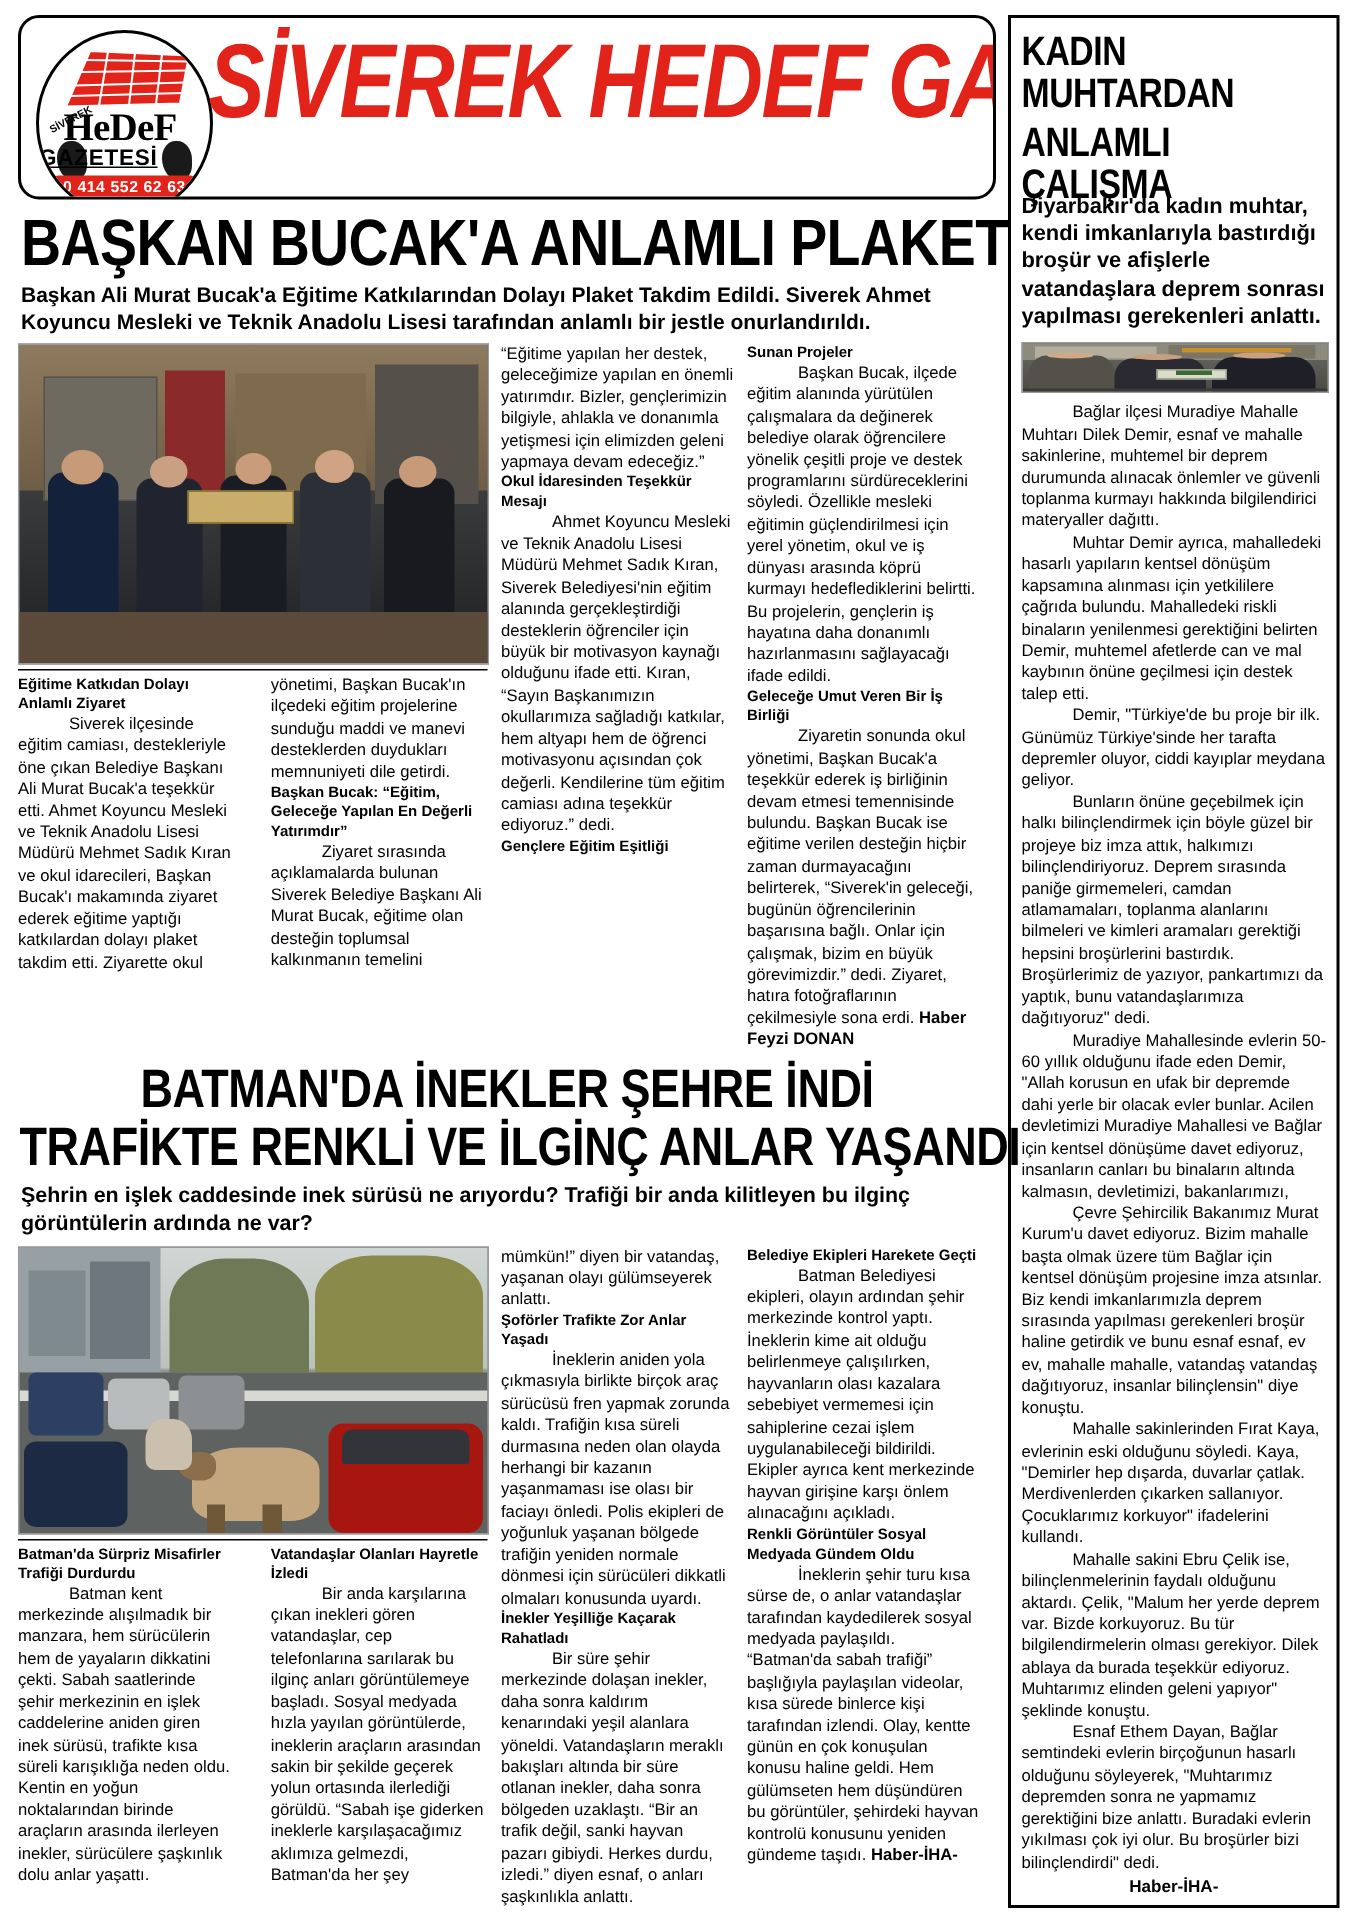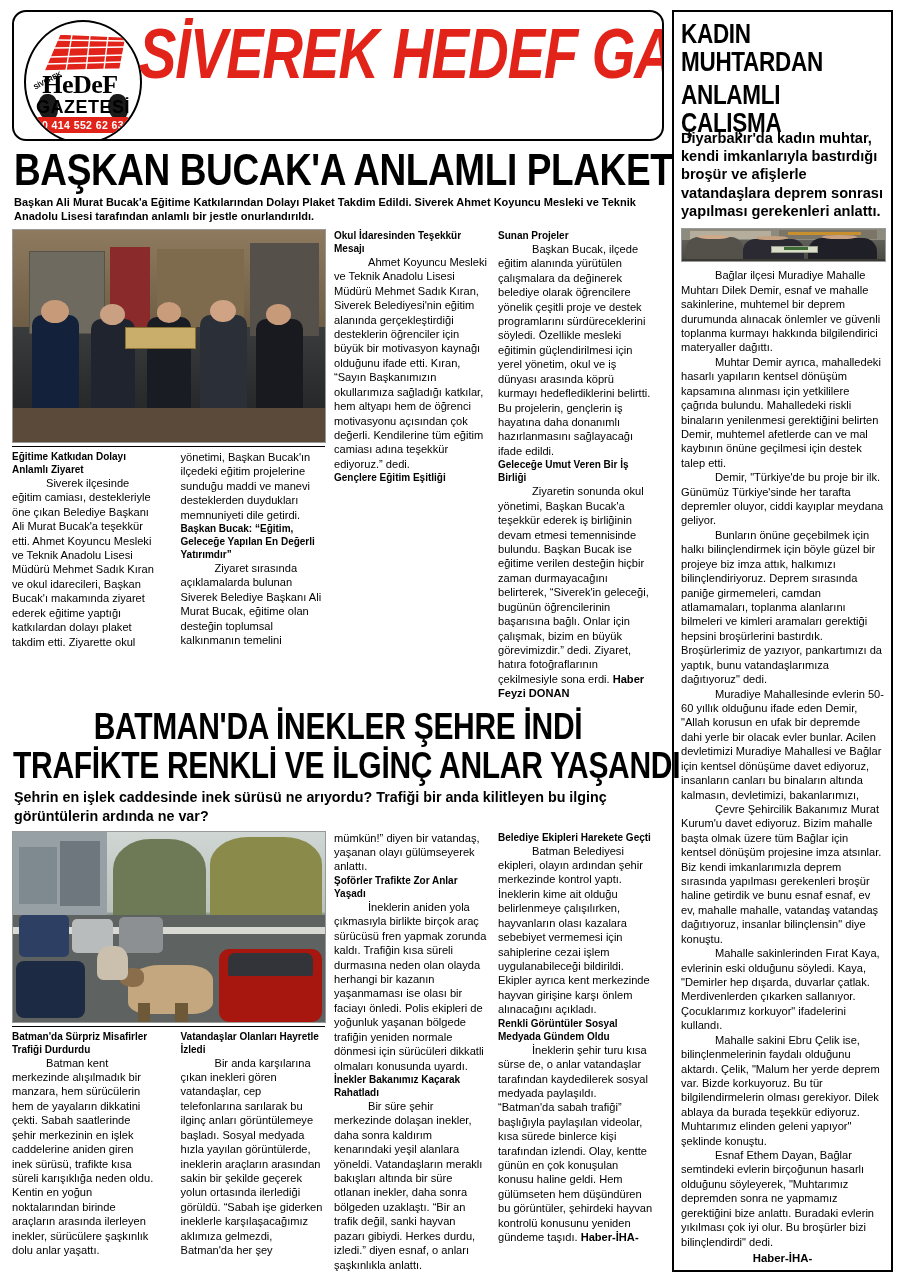--- a/index.html
+++ b/index.html
@@ -32,23 +32,23 @@
     position:absolute;left:0;top:50px;width:108px;text-align:center;
     font-family:"Liberation Serif","DejaVu Serif",serif;
     font-weight:bold;font-size:26px;letter-spacing:-0.5px;line-height:1;
   }
   .logo-sv{
     position:absolute;left:6px;top:54px;width:34px;
     font-family:"Liberation Sans",sans-serif;font-weight:bold;font-size:7px;
     transform:rotate(-28deg);letter-spacing:0px;
   }
   .logo-gaz{
-    position:absolute;left:0;top:76px;width:114px;text-align:center;
+    position:absolute;left:0;top:76px;width:114px;text-align:left;
     font-family:"Liberation Sans",sans-serif;font-weight:bold;
-    font-size:18px;letter-spacing:0.5px;line-height:1;
+    font-size:15px;letter-spacing:0.5px;line-height:1;text-decoration:underline;
   }
   .logo-blob-l,.logo-blob-r{position:absolute;top:72px;width:20px;height:26px;background:#1a1a1a;border-radius:48% 52% 40% 60%;}
   .logo-blob-l{left:12px;}
   .logo-blob-r{right:12px;}
   .logo-phone{
     position:absolute;left:10px;top:95px;width:94px;height:16px;
     background:#e2231a;border-radius:3px;
     color:#fff;font-weight:bold;font-size:10.5px;letter-spacing:0.4px;
     display:flex;align-items:center;justify-content:center;
   }
@@ -63,21 +63,21 @@
   }
 
   
   .lead-block{border-top:0;margin-top:3px;}
   .lead-head{
     font-weight:bold;font-size:37px;line-height:1.0;letter-spacing:-0.4px;
     transform:scaleY(1.18);transform-origin:left top;
     white-space:nowrap;margin:4px 0 10px 2px;
   }
   .lead-deck{
-    font-weight:bold;font-size:11px;line-height:1.33;margin:2px 2px 5px 2px;
+    font-weight:bold;font-size:14px;line-height:1.33;margin:2px 2px 5px 2px;
   }
   .hr-thin{border-top:1px solid #000;margin:3px 0;}
 
   
   .story1{display:flex;gap:9px;margin-top:5px;}
   .c{width:155px;}
   .photo1{
     width:312px;height:212px;border:1px solid #999;overflow:hidden;position:relative;
     background:#6a6a68;
   }
@@ -202,20 +202,21 @@
             </div>
             <div class="c">
               <p class="body">yönetimi, Başkan Bucak'ın ilçedeki eğitim projelerine sunduğu maddi ve manevi desteklerden duydukları memnuniyeti dile getirdi.</p>
               <div class="sub">Başkan Bucak: “Eğitim, Geleceğe Yapılan En Değerli Yatırımdır”</div>
               <p class="body"><span class="ind"></span><span>Ziyaret sırasında açıklamalarda bulunan Siverek Belediye Başkanı Ali Murat Bucak, eğitime olan desteğin toplumsal kalkınmanın temelini</span></p>
             </div>
           </div>
         </div>
 
         <div class="c">
+          <p class="body">“Eğitime yapılan her destek, geleceğimize yapılan en önemli yatırımdır. Bizler, gençlerimizin bilgiyle, ahlakla ve donanımla yetişmesi için elimizden geleni yapmaya devam edeceğiz.”</p>
           <div class="sub">Okul İdaresinden Teşekkür Mesajı</div>
           <p class="body"><span class="ind"></span><span>Ahmet Koyuncu Mesleki ve Teknik Anadolu Lisesi Müdürü Mehmet Sadık Kıran, Siverek Belediyesi'nin eğitim alanında gerçekleştirdiği desteklerin öğrenciler için büyük bir motivasyon kaynağı olduğunu ifade etti. Kıran, “Sayın Başkanımızın okullarımıza sağladığı katkılar, hem altyapı hem de öğrenci motivasyonu açısından çok değerli. Kendilerine tüm eğitim camiası adına teşekkür ediyoruz.” dedi.</span></p>
           <div class="sub">Gençlere Eğitim Eşitliği</div>
         </div>
 
         <div class="c">
           <div class="sub">Sunan Projeler</div>
           <p class="body"><span class="ind"></span><span>Başkan Bucak, ilçede eğitim alanında yürütülen çalışmalara da değinerek belediye olarak öğrencilere yönelik çeşitli proje ve destek programlarını sürdüreceklerini söyledi. Özellikle mesleki eğitimin güçlendirilmesi için yerel yönetim, okul ve iş dünyası arasında köprü kurmayı hedeflediklerini belirtti. Bu projelerin, gençlerin iş hayatına daha donanımlı hazırlanmasını sağlayacağı ifade edildi.</span></p>
           <div class="sub">Geleceğe Umut Veren Bir İş Birliği</div>
           <p class="body"><span class="ind"></span><span>Ziyaretin sonunda okul yönetimi, Başkan Bucak'a teşekkür ederek iş birliğinin devam etmesi temennisinde bulundu. Başkan Bucak ise eğitime verilen desteğin hiçbir zaman durmayacağını belirterek, “Siverek'in geleceği, bugünün öğrencilerinin başarısına bağlı. Onlar için çalışmak, bizim en büyük görevimizdir.” dedi. Ziyaret, hatıra fotoğraflarının çekilmesiyle sona erdi. </span><b class="inline">Haber Feyzi DONAN</b></p>
@@ -265,21 +266,21 @@
               <div class="sub">Vatandaşlar Olanları Hayretle İzledi</div>
               <p class="body"><span class="ind"></span><span>Bir anda karşılarına çıkan inekleri gören vatandaşlar, cep telefonlarına sarılarak bu ilginç anları görüntülemeye başladı. Sosyal medyada hızla yayılan görüntülerde, ineklerin araçların arasından sakin bir şekilde geçerek yolun ortasında ilerlediği görüldü. “Sabah işe giderken ineklerle karşılaşacağımız aklımıza gelmezdi, Batman'da her şey</span></p>
             </div>
           </div>
         </div>
 
         <div class="c">
           <p class="body">mümkün!” diyen bir vatandaş, yaşanan olayı gülümseyerek anlattı.</p>
           <div class="sub">Şoförler Trafikte Zor Anlar Yaşadı</div>
           <p class="body"><span class="ind"></span><span>İneklerin aniden yola çıkmasıyla birlikte birçok araç sürücüsü fren yapmak zorunda kaldı. Trafiğin kısa süreli durmasına neden olan olayda herhangi bir kazanın yaşanmaması ise olası bir faciayı önledi. Polis ekipleri de yoğunluk yaşanan bölgede trafiğin yeniden normale dönmesi için sürücüleri dikkatli olmaları konusunda uyardı.</span></p>
-          <div class="sub">İnekler Bakanımız Kaçarak Rahatladı</div>
+          <div class="sub">İnekler Yeşilliğe Kaçarak Rahatladı</div>
           <p class="body"><span class="ind"></span><span>Bir süre şehir merkezinde dolaşan inekler, daha sonra kaldırım kenarındaki yeşil alanlara yöneldi. Vatandaşların meraklı bakışları altında bir süre otlanan inekler, daha sonra bölgeden uzaklaştı. “Bir an trafik değil, sanki hayvan pazarı gibiydi. Herkes durdu, izledi.” diyen esnaf, o anları şaşkınlıkla anlattı.</span></p>
         </div>
 
         <div class="c">
           <div class="sub">Belediye Ekipleri Harekete Geçti</div>
           <p class="body"><span class="ind"></span><span>Batman Belediyesi ekipleri, olayın ardından şehir merkezinde kontrol yaptı. İneklerin kime ait olduğu belirlenmeye çalışılırken, hayvanların olası kazalara sebebiyet vermemesi için sahiplerine cezai işlem uygulanabileceği bildirildi. Ekipler ayrıca kent merkezinde hayvan girişine karşı önlem alınacağını açıkladı.</span></p>
           <div class="sub">Renkli Görüntüler Sosyal Medyada Gündem Oldu</div>
           <p class="body"><span class="ind"></span><span>İneklerin şehir turu kısa sürse de, o anlar vatandaşlar tarafından kaydedilerek sosyal medyada paylaşıldı. “Batman'da sabah trafiği” başlığıyla paylaşılan videolar, kısa sürede binlerce kişi tarafından izlendi. Olay, kentte günün en çok konuşulan konusu haline geldi. Hem gülümseten hem düşündüren bu görüntüler, şehirdeki hayvan kontrolü konusunu yeniden gündeme taşıdı. </span><b class="inline">Haber-İHA-</b></p>
         </div>
 

